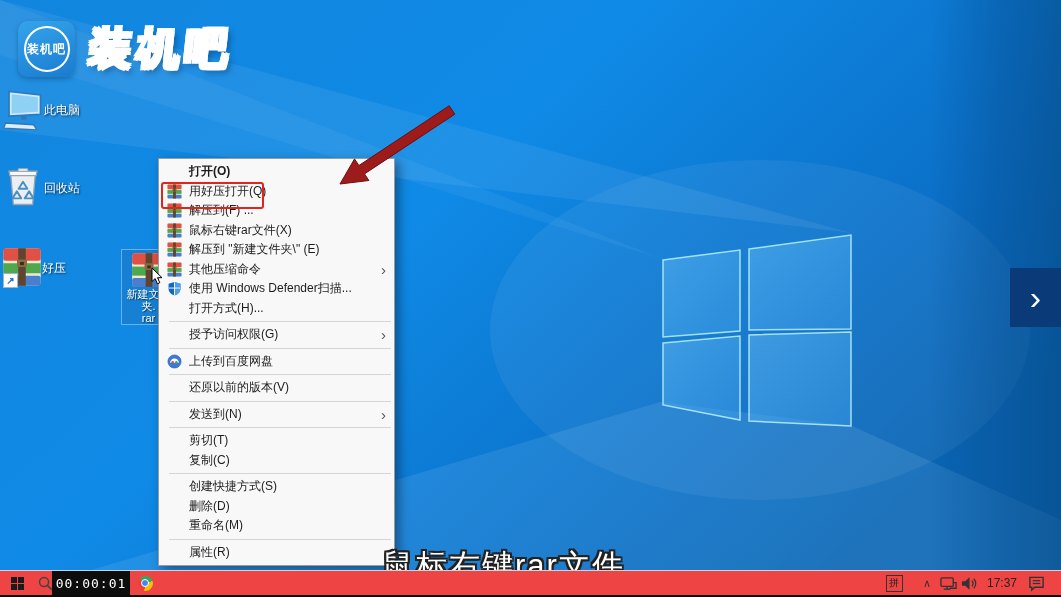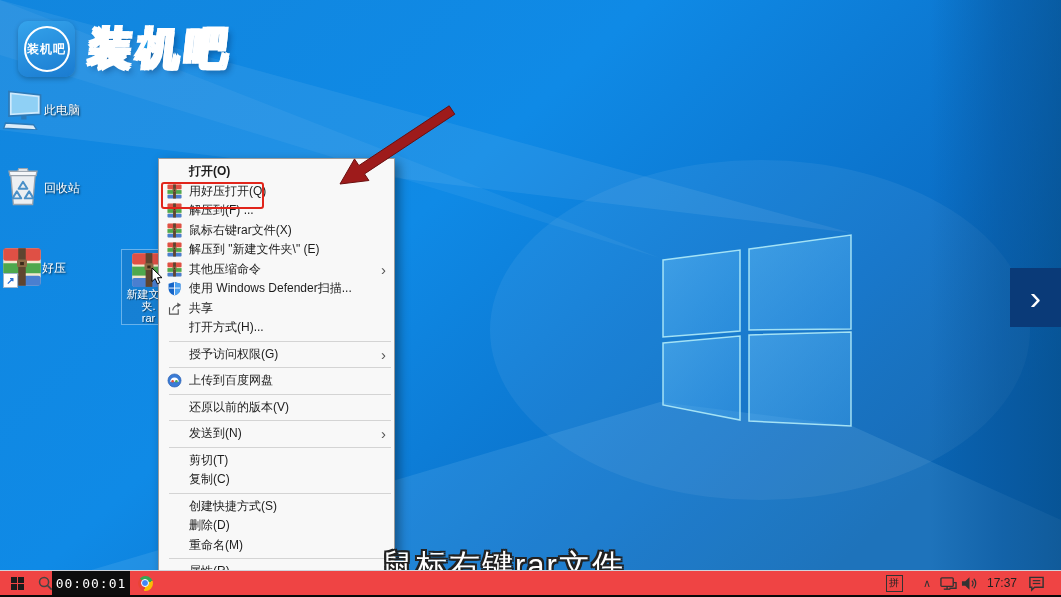--- a/index.html
+++ b/index.html
@@ -271,28 +271,20 @@
     </div>
     <div class="menu-item">
       <span class="mi-icon">
           <svg width="15" height="15">
             <use href="#sym-defender"></use>
           </svg>
         </span>
       <span class="mi-label">使用 Windows Defender扫描...</span>
     </div>
     <div class="menu-item">
-      <span class="mi-icon">
-          <svg width="15" height="15">
-            <use href="#sym-share"></use>
-          </svg>
-        </span>
-      <span class="mi-label">共享</span>
-    </div>
-    <div class="menu-item">
       <span class="mi-icon"></span>
         <span class="mi-label">打开方式(H)...</span>
     </div>
     <div class="menu-sep"></div>
     <div class="menu-item">
       <span class="mi-icon"></span>
         <span class="mi-label">授予访问权限(G)</span>
       <span class="mi-arrow">›</span>
     </div>
     <div class="menu-sep"></div>

